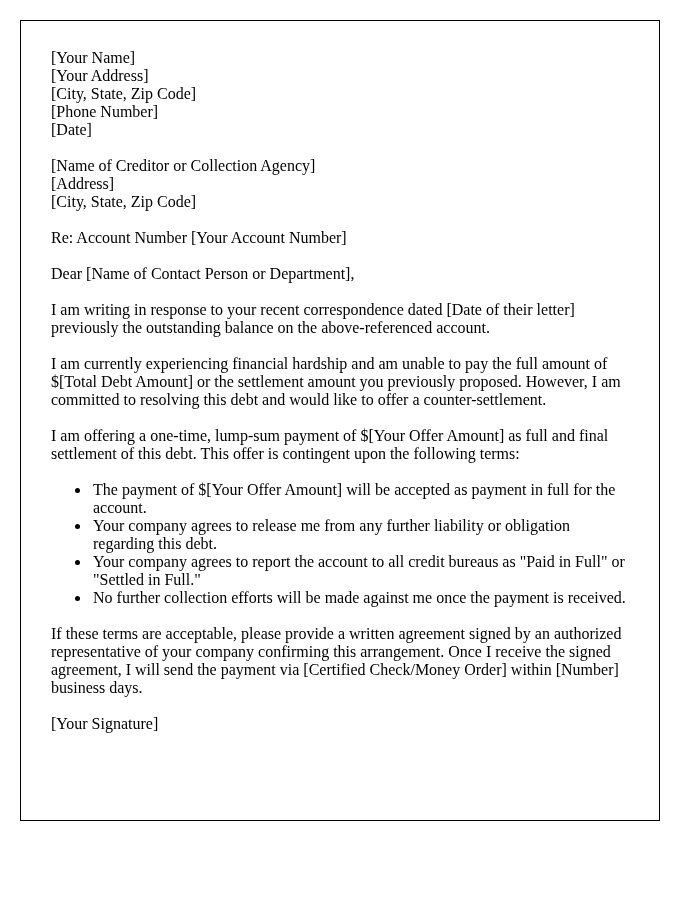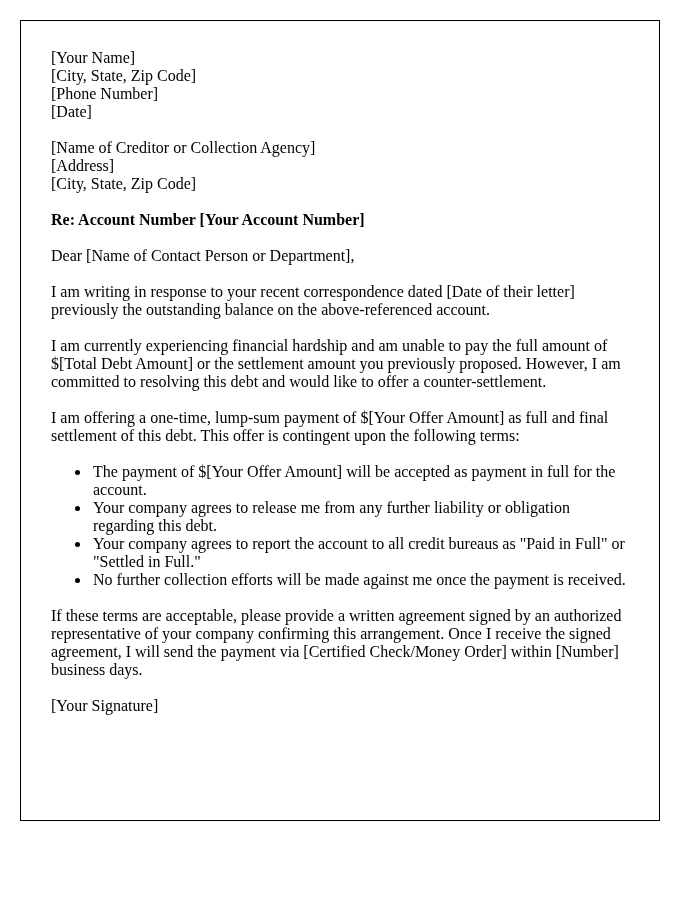--- a/index.html
+++ b/index.html
@@ -26,21 +26,21 @@
     font-size: 16px;
     line-height: 18px;
   }
   .block {
     margin-bottom: 18px;
   }
   .line {
     white-space: nowrap;
   }
   .subject {
-    font-weight: bold;
+    font-weight: normal;
     margin-bottom: 18px;
   }
   .para {
     margin-bottom: 18px;
   }
   ul.terms {
     margin: 0 0 18px 0;
     padding-left: 40px;
     list-style-type: disc;
   }
@@ -52,20 +52,21 @@
     margin-bottom: 18px;
   }
 </style>
 </head>
 <body>
 
 <div class="letter-page">
 
   <div class="block">
     <div class="line">[Your Name]</div>
+    <div class="line">[Your Address]</div>
     <div class="line">[City, State, Zip Code]</div>
     <div class="line">[Phone Number]</div>
     <div class="line">[Date]</div>
   </div>
 
   <div class="block">
     <div class="line">[Name of Creditor or Collection Agency]</div>
     <div class="line">[Address]</div>
     <div class="line">[City, State, Zip Code]</div>
   </div>

